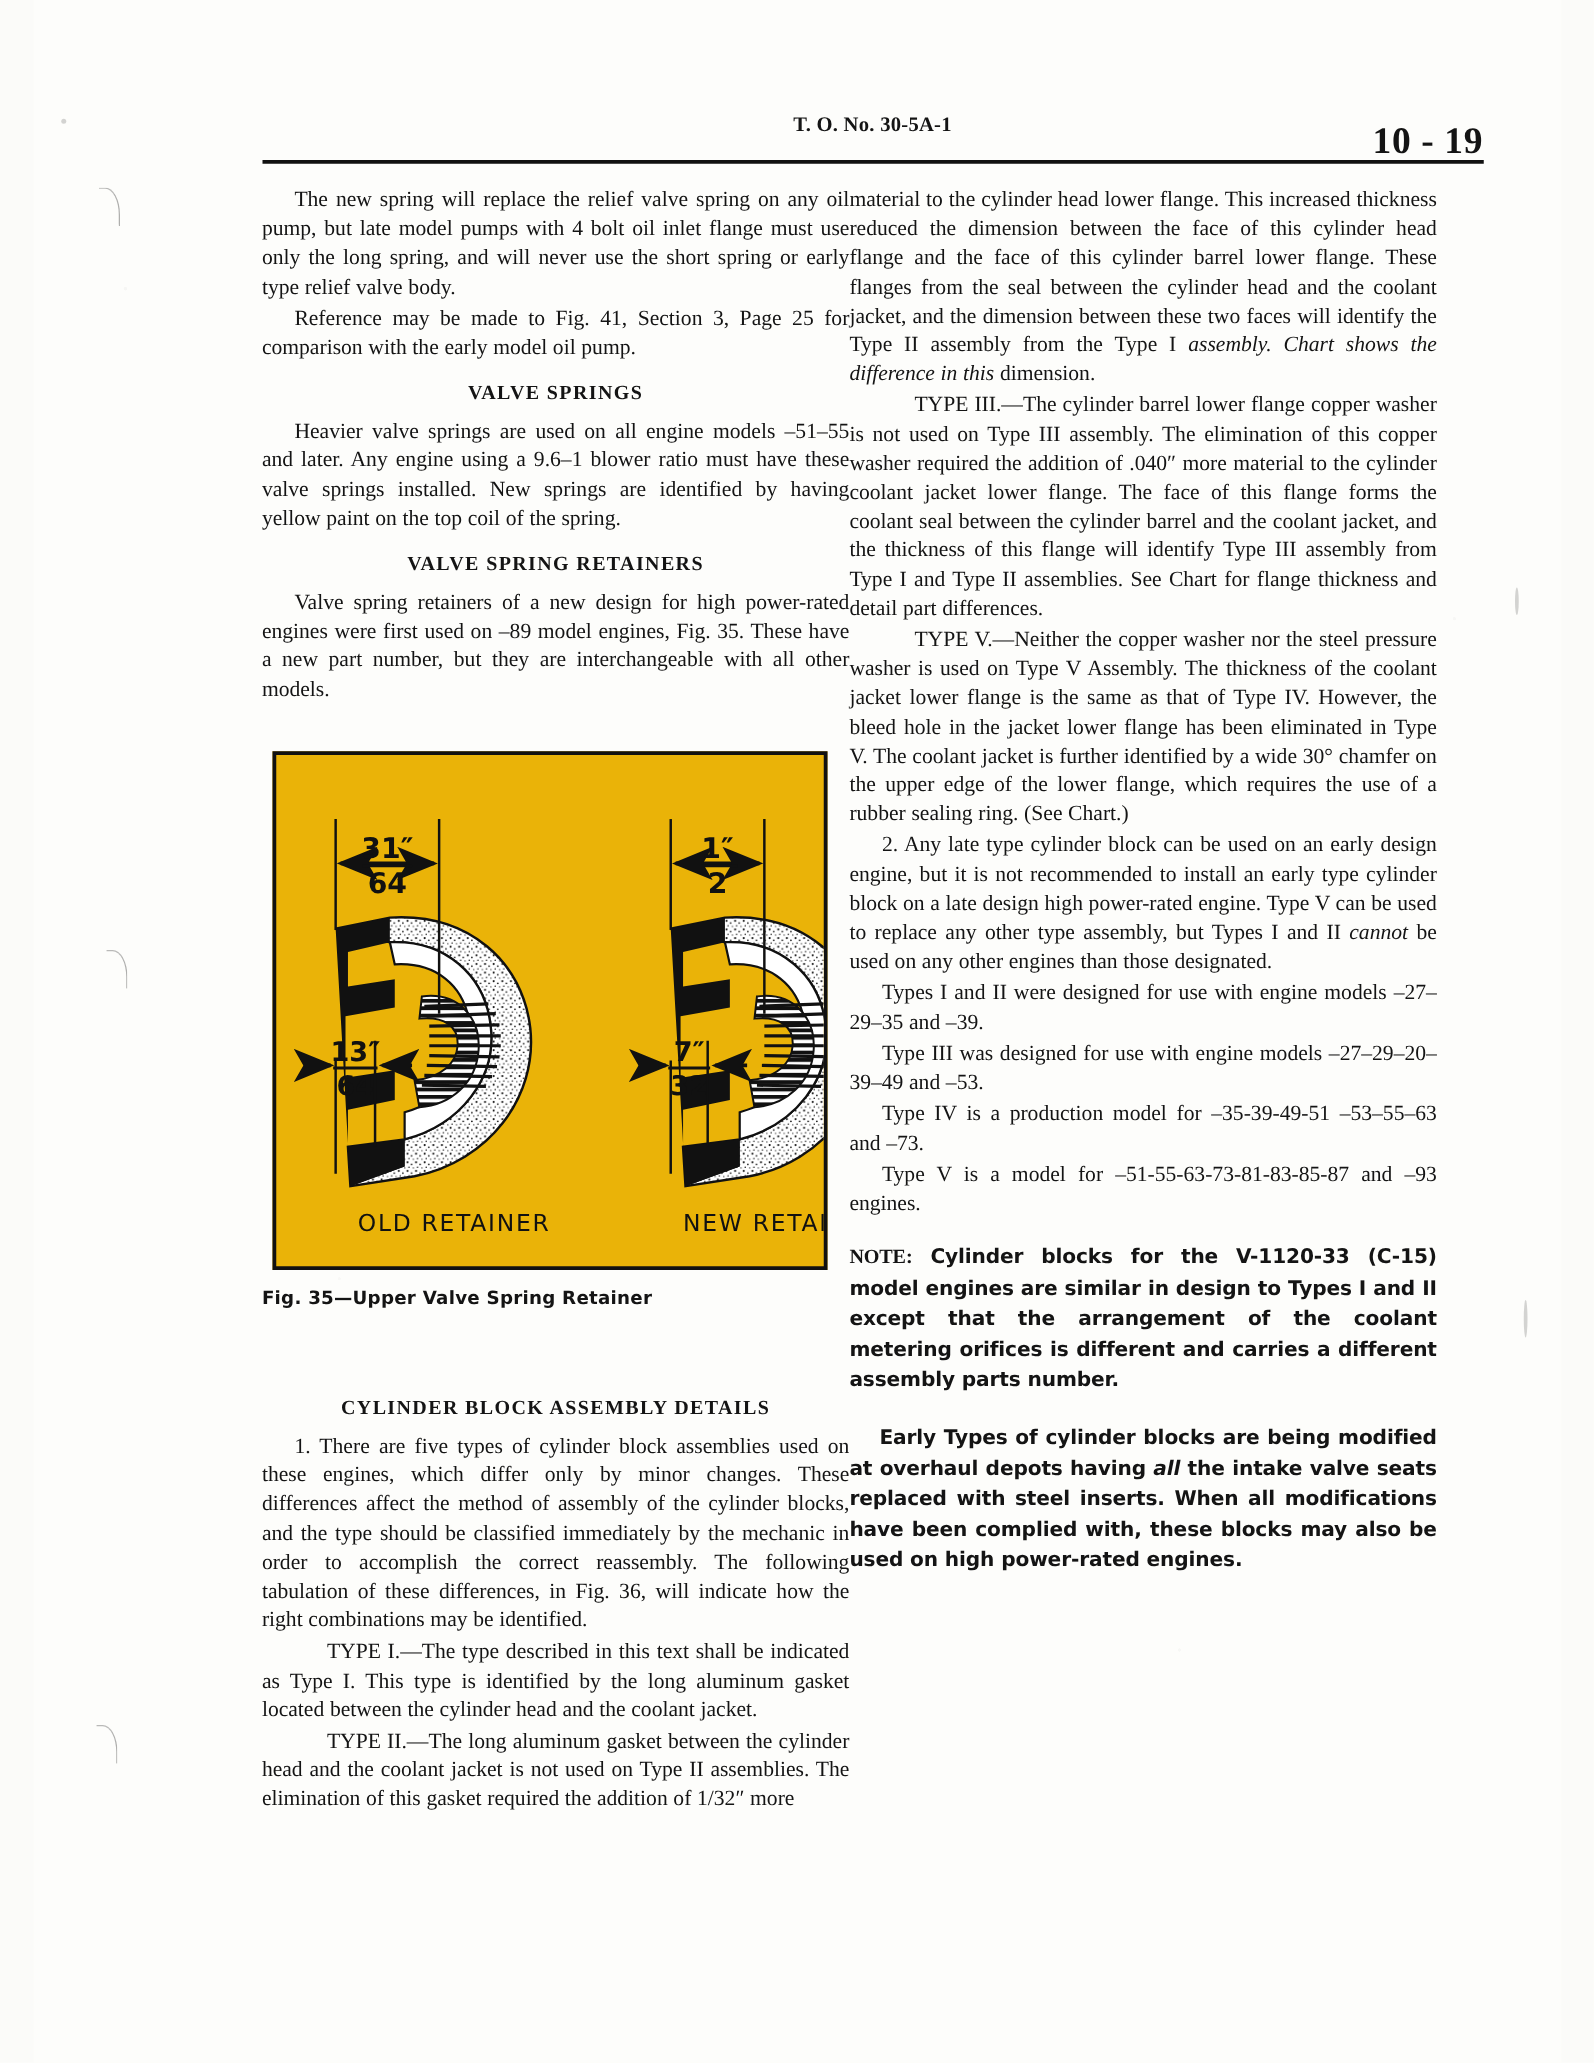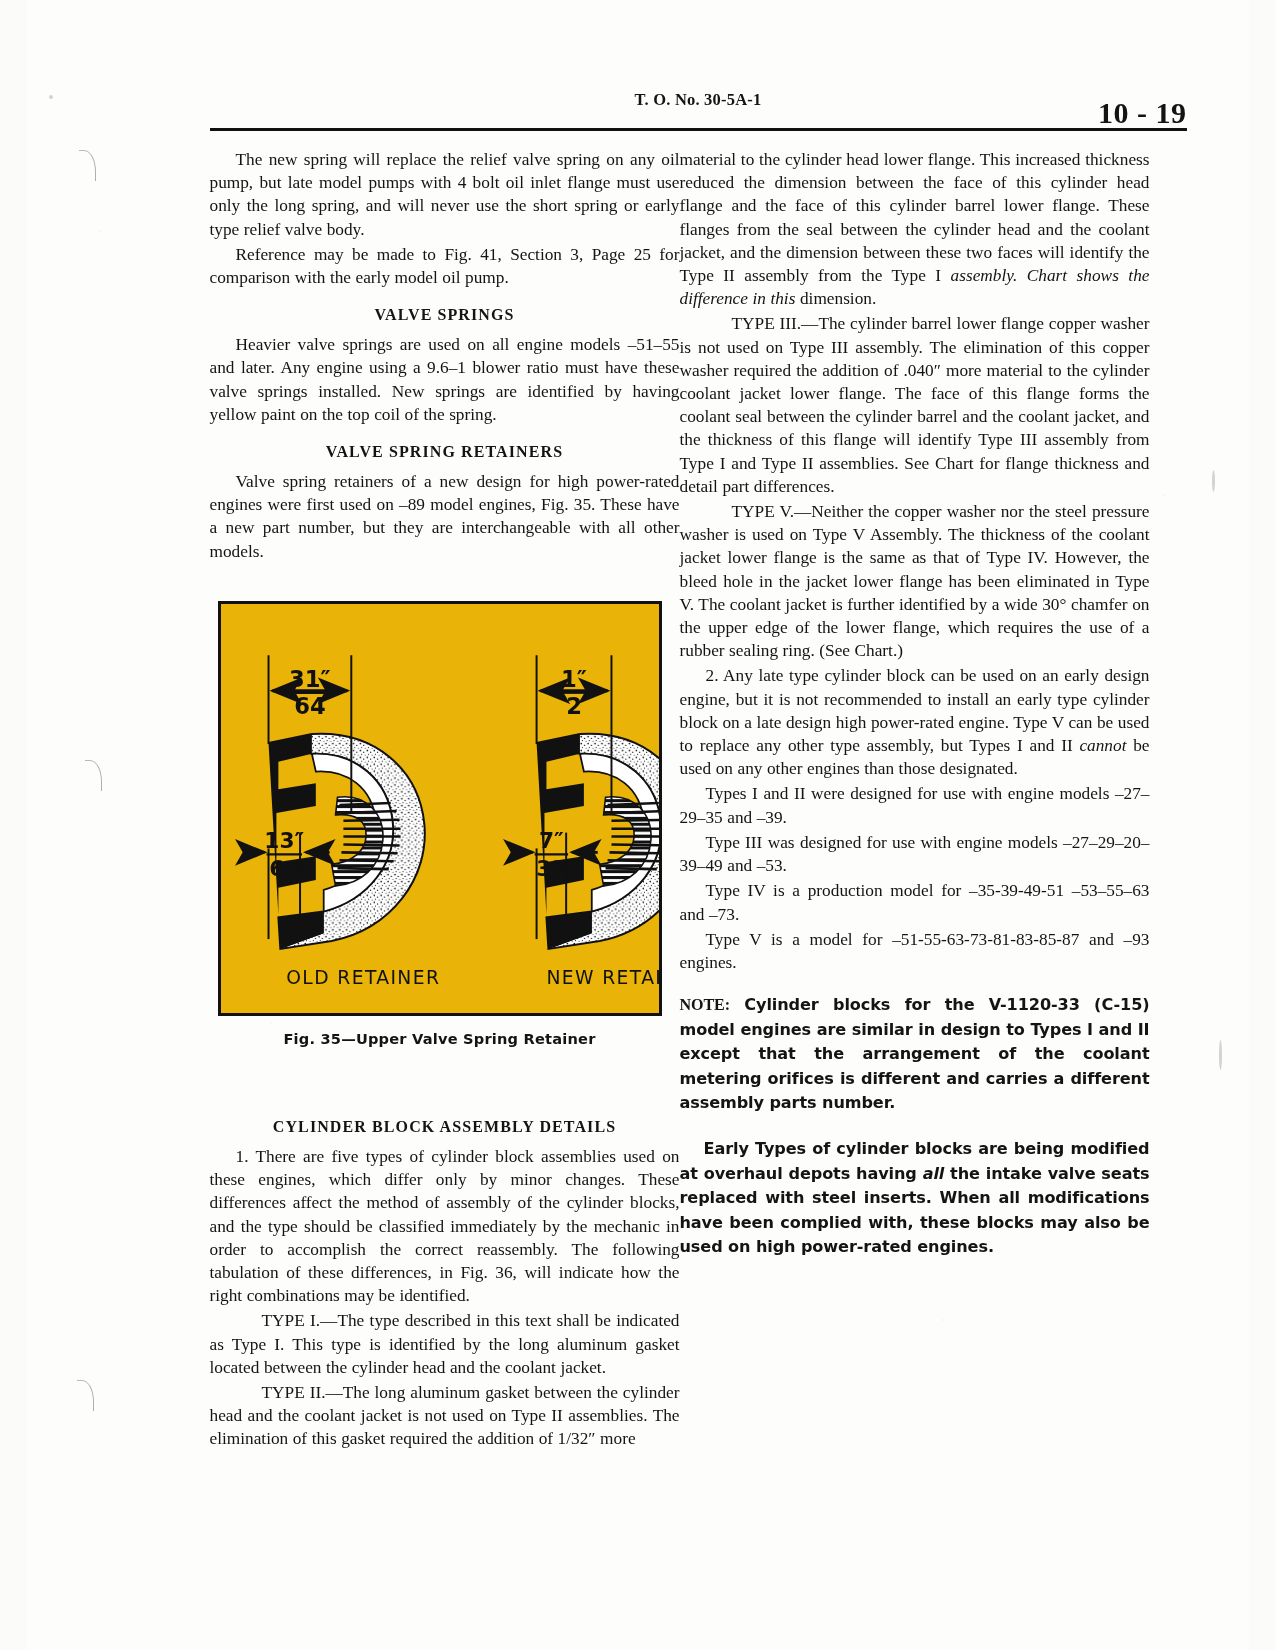--- a/index.html
+++ b/index.html
@@ -136,21 +136,21 @@
     background: #eab308;
     box-sizing: border-box;
   }
   .figcanvas { display: block; width: 100%; height: 100%; }
 
   .figcap {
     position: absolute;
     left: 183px;
     top: 1030px;
     width: 460px;
-    text-align: center;
+    text-align: left;
     font-family: "DejaVu Sans", sans-serif;
     font-weight: bold;
     font-size: 14.6px;
     letter-spacing: .2px;
   }
 
   
   .col-left-top { }
   .col-left-bottom {
     position: absolute;

